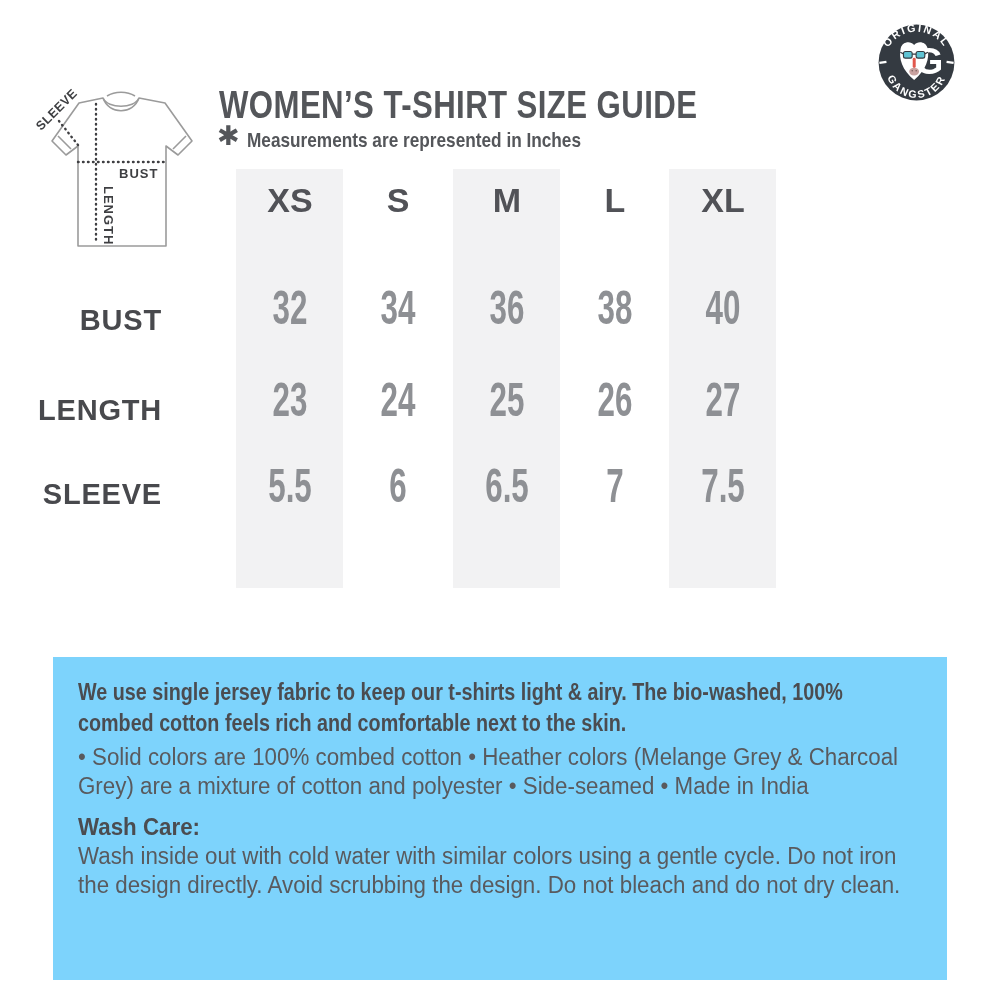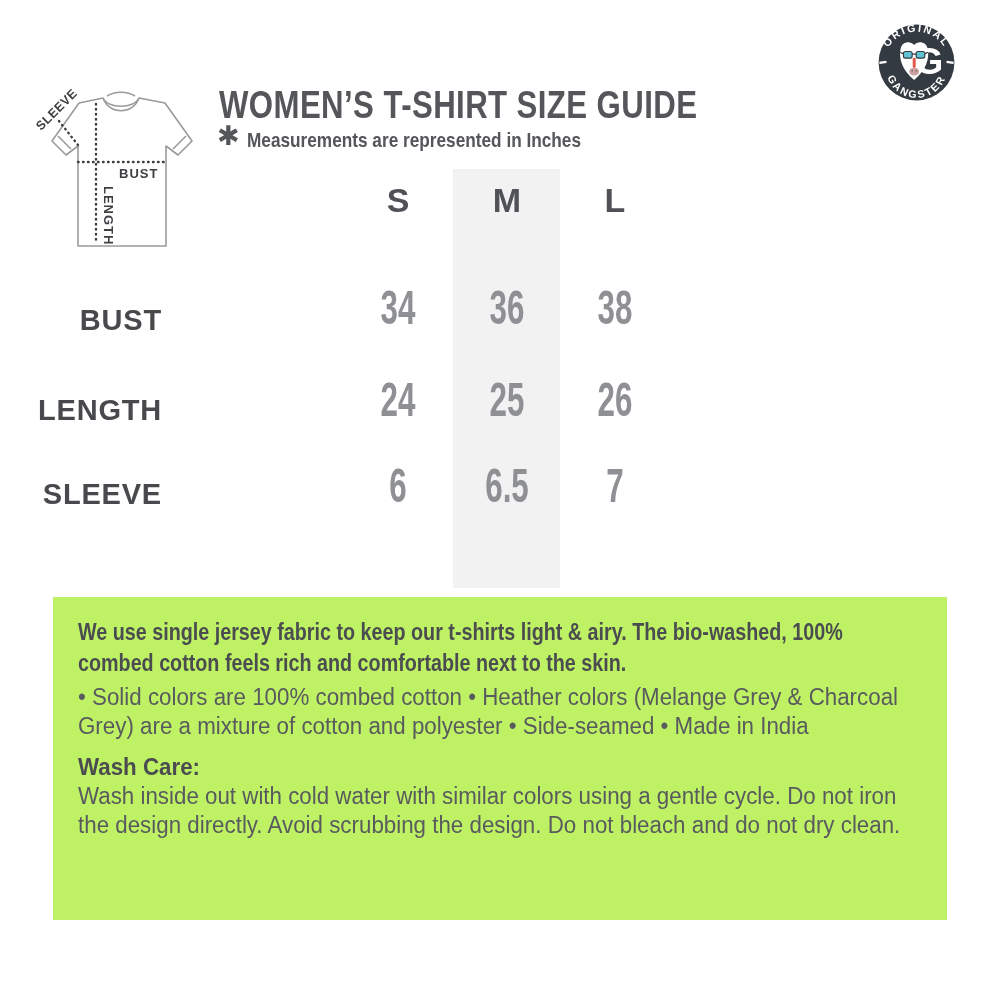--- a/index.html
+++ b/index.html
@@ -20,22 +20,22 @@
   .size-head { position:absolute; top:14px; left:0; width:108px; text-align:center;
     font-size:34px; font-weight:bold; color:#515257; line-height:34px; }
   .size-val { position:absolute; left:0; width:108px; text-align:center;
     font-size:49px; font-weight:bold; color:#8e9094; line-height:49px;
     transform:scaleX(0.64); transform-origin:center top; }
   .val-r0 { top:114px; } .val-r1 { top:206px; } .val-r2 { top:292px; }
   .row-label { position:absolute; left:30px; width:132px; text-align:right;
     font-size:29px; font-weight:bold; color:#48494d; letter-spacing:0.8px; line-height:29px; }
 
   
-  #info-box { position:absolute; left:53px; top:597px; width:894px; height:323px;
-    background:#bef264; padding:20px 25px; overflow:visible; }
+  #info-box { position:absolute; left:53px; top:657px; width:894px; height:323px;
+    background:#7dd3fc; padding:20px 25px; overflow:visible; }
   #info-intro { width:985px; font-size:23px; font-weight:bold; color:#4b4c50; line-height:31px;
     transform:scaleX(0.858); transform-origin:left top; }
   #info-bullets { width:870px; margin-top:4px; font-size:23px; color:#595a5e; line-height:29px;
     transform:scaleX(0.971); transform-origin:left top; }
   #wash-block { width:870px; margin-top:12px; font-size:23px; color:#595a5e; line-height:29px;
     transform:scaleX(0.971); transform-origin:left top; }
   #wash-title { font-weight:bold; color:#4b4c50; }
 
   svg text { font-family:"Liberation Sans", sans-serif; }
 </style>
@@ -90,38 +90,50 @@
     <rect x="45.2" y="44" width="3.8" height="13" rx="1.8" fill="#e2574c"></rect>
     <ellipse cx="47" cy="61.5" rx="6.2" ry="5" fill="#c9a2a0"></ellipse>
     <circle cx="44.6" cy="60.5" r="0.9" fill="#6d5552"></circle>
     <circle cx="49.6" cy="60.5" r="0.9" fill="#6d5552"></circle>
   </svg>
 
   <div class="row-label" style="top:306px;">BUST</div>
   <div class="row-label" style="top:396px;">LENGTH</div>
   <div class="row-label" style="top:480px;">SLEEVE</div>
 
+  <div class="col striped" style="left:236px;">
+    <div class="size-head">XS</div>
+    <div class="size-val val-r0">32</div>
+    <div class="size-val val-r1">23</div>
+    <div class="size-val val-r2">5.5</div>
+  </div>
   <div class="col" style="left:344px;">
     <div class="size-head">S</div>
     <div class="size-val val-r0">34</div>
     <div class="size-val val-r1">24</div>
     <div class="size-val val-r2">6</div>
   </div>
   <div class="col striped" style="left:453px;">
     <div class="size-head">M</div>
     <div class="size-val val-r0">36</div>
     <div class="size-val val-r1">25</div>
     <div class="size-val val-r2">6.5</div>
   </div>
   <div class="col" style="left:561px;">
     <div class="size-head">L</div>
     <div class="size-val val-r0">38</div>
     <div class="size-val val-r1">26</div>
     <div class="size-val val-r2">7</div>
   </div>
+  <div class="col striped" style="left:669px;">
+    <div class="size-head">XL</div>
+    <div class="size-val val-r0">40</div>
+    <div class="size-val val-r1">27</div>
+    <div class="size-val val-r2">7.5</div>
+  </div>
 
   <div id="info-box">
     <div id="info-intro">We use single jersey fabric to keep our t-shirts light &amp; airy. The bio-washed, 100% combed cotton feels rich and comfortable next to the skin.</div>
     <div id="info-bullets">• Solid colors are 100% combed cotton • Heather colors (Melange Grey &amp; Charcoal Grey) are a mixture of cotton and polyester • Side-seamed • Made in India</div>
     <div id="wash-block">
       <div id="wash-title">Wash Care:</div>
       <div id="wash-text">Wash inside out with cold water with similar colors using a gentle cycle. Do not iron the design directly. Avoid scrubbing the design. Do not bleach and do not dry clean.</div>
     </div>
   </div>
 

